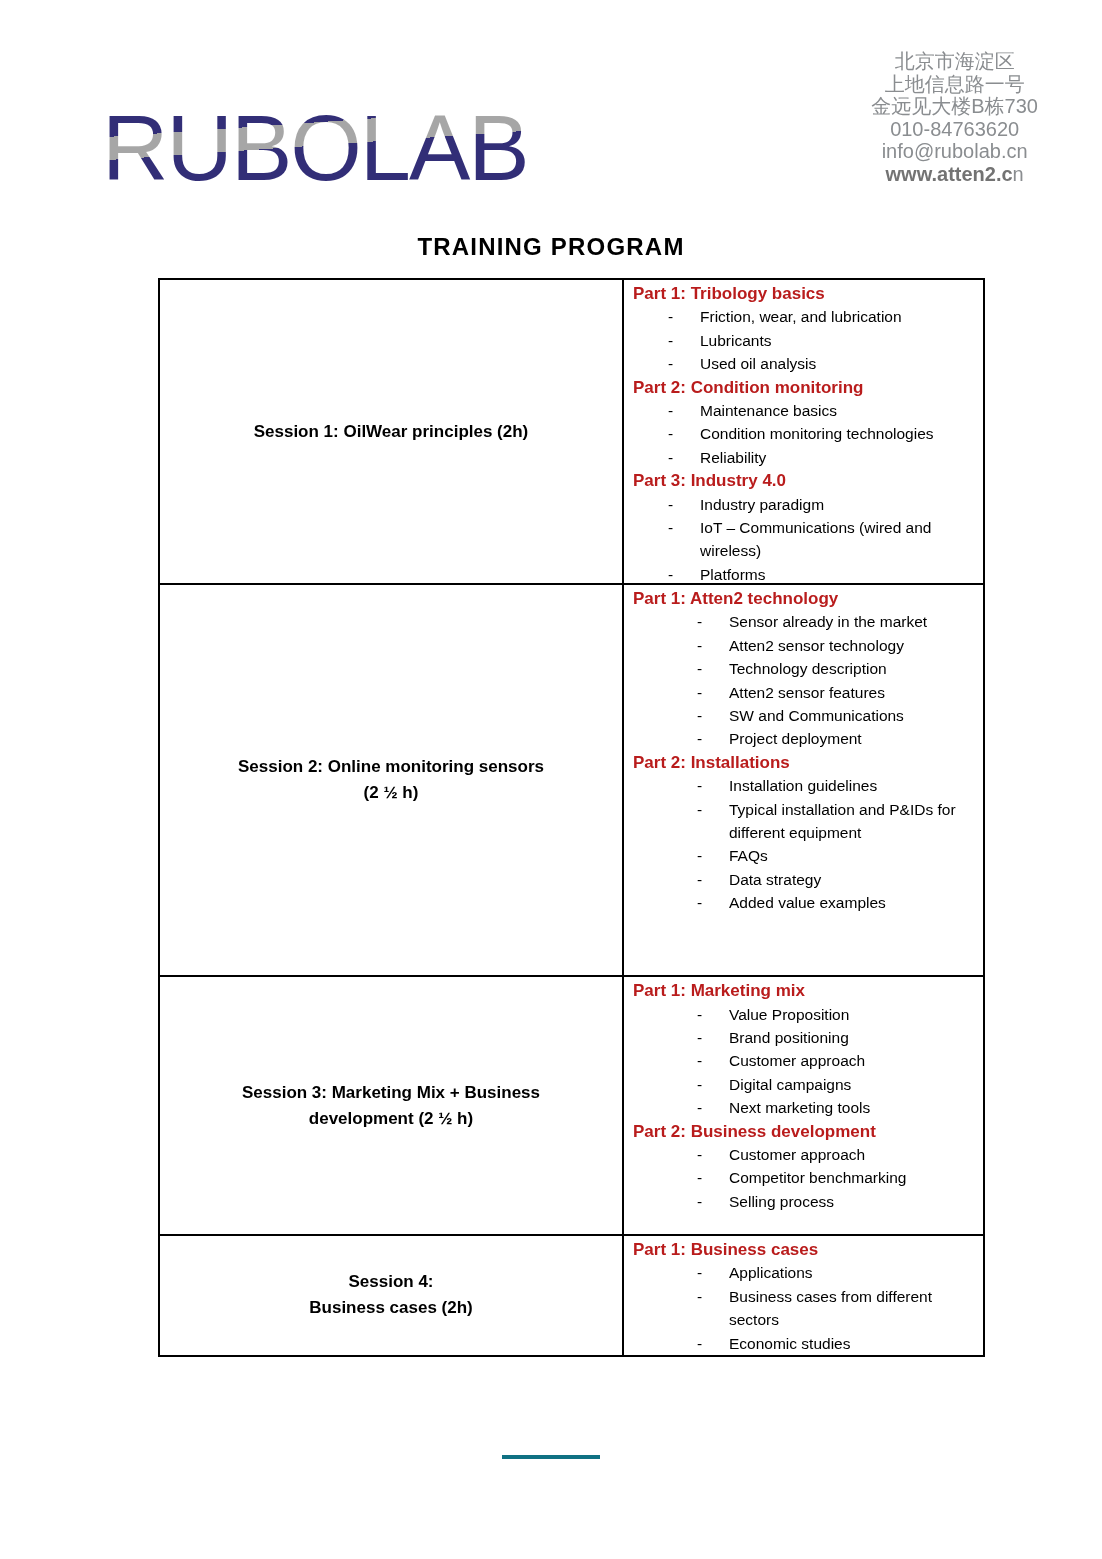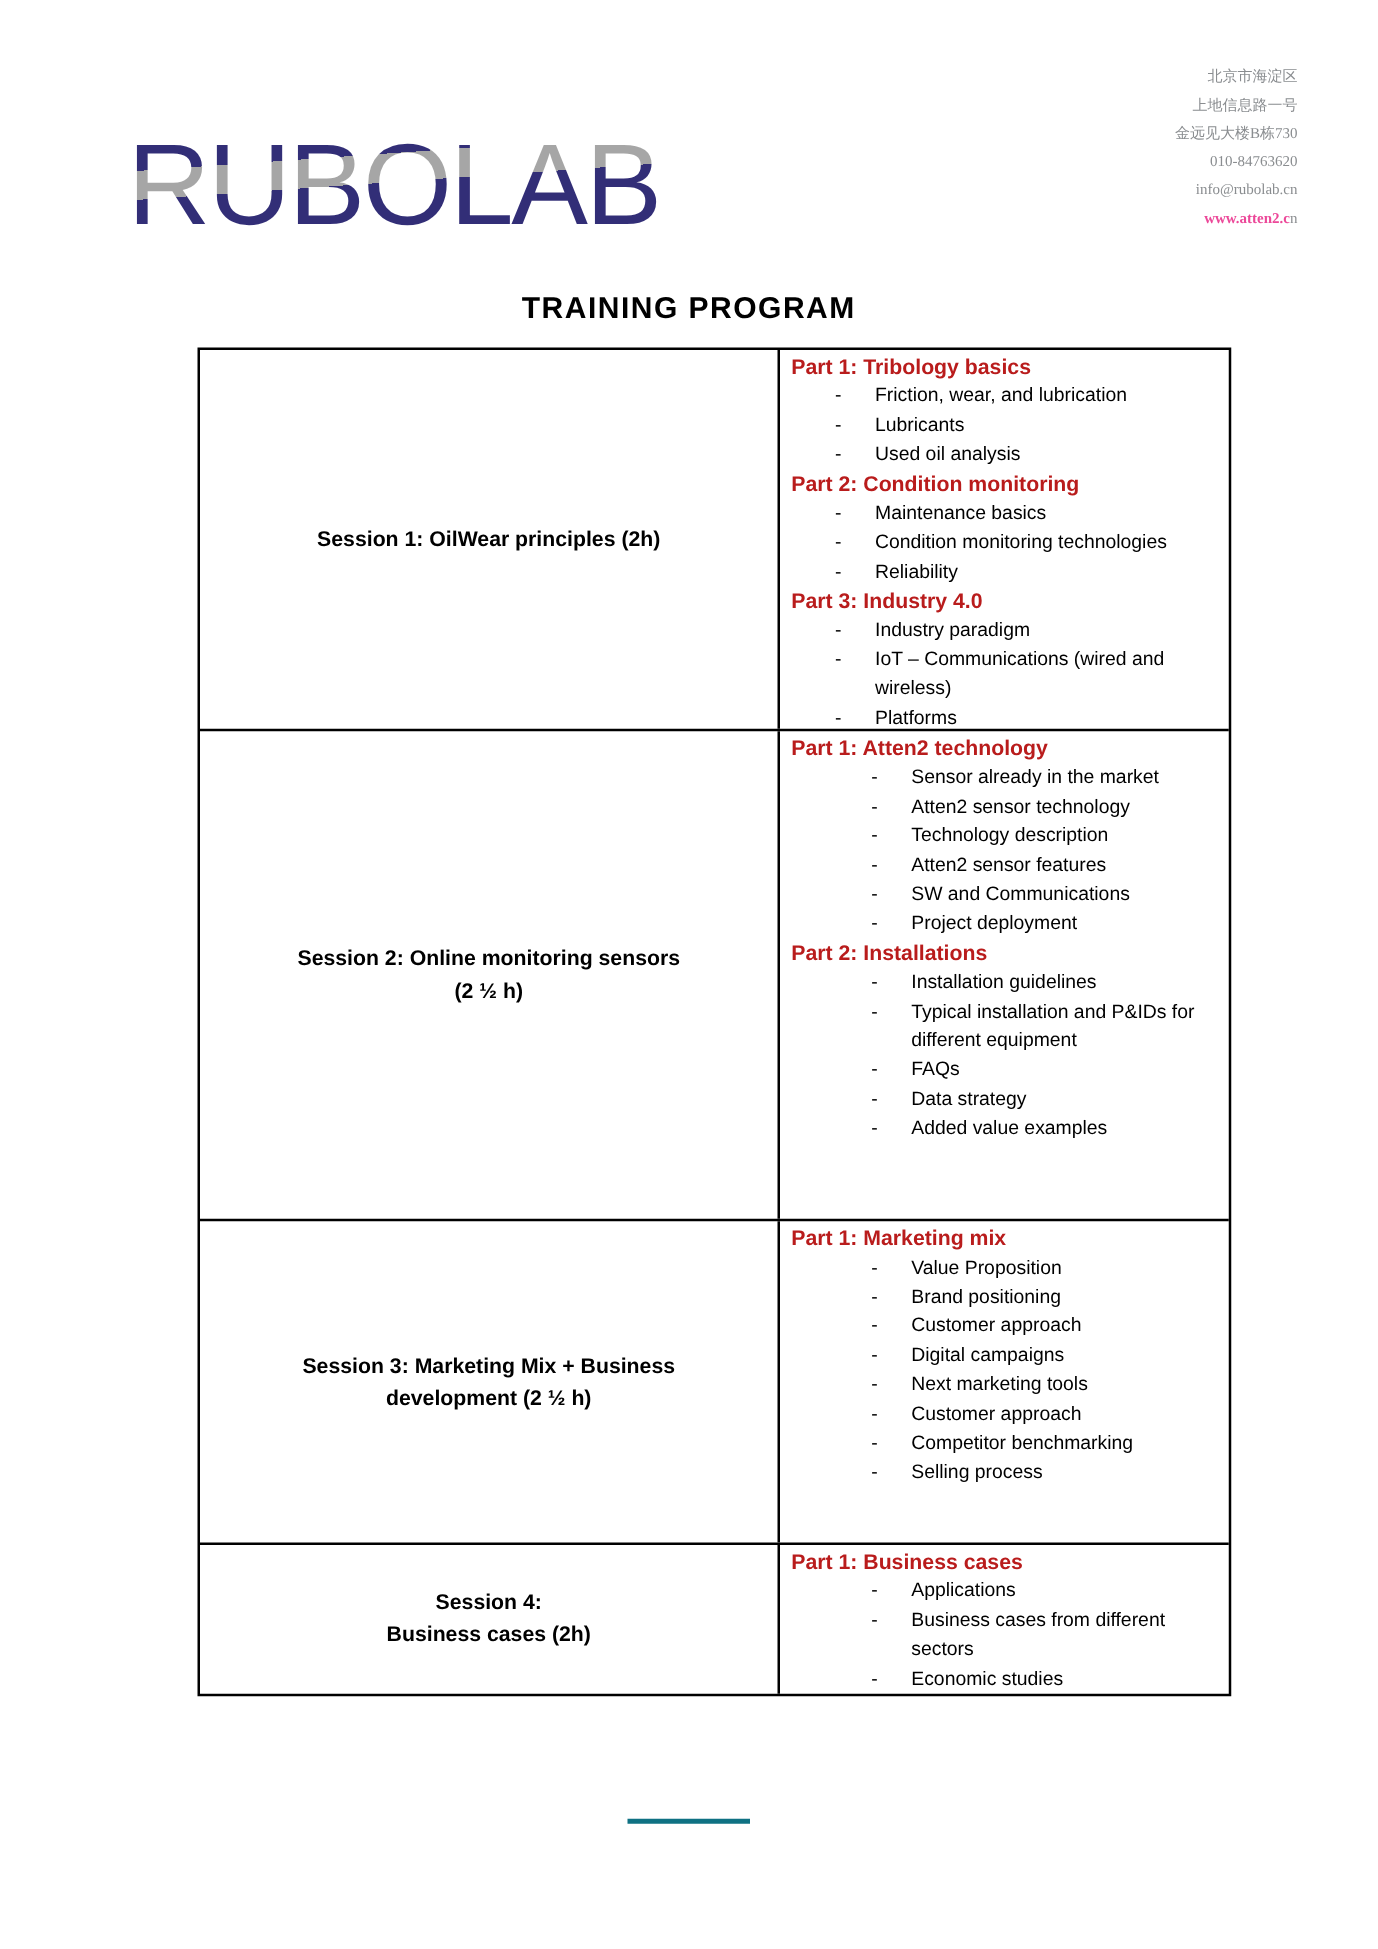--- a/index.html
+++ b/index.html
@@ -6,24 +6,24 @@
   .page{position:relative;width:1102px;height:1559px;background:#ffffff;
         font-family:"Liberation Sans",sans-serif;color:#111;overflow:hidden;}
 
   
   .logo{position:absolute;left:102px;top:102px;
         font-weight:normal;font-size:92px;line-height:92px;letter-spacing:-2px;
         background:linear-gradient(176deg,#322e77 0%,#322e77 29%,#a6a6a6 29%,#a6a6a6 48%,#322e77 48%,#322e77 100%);
         -webkit-background-clip:text;background-clip:text;
         color:#322e77;-webkit-text-fill-color:transparent;}
 
-  .contact{position:absolute;top:50px;right:64px;text-align:right;
-           font-size:12px;line-height:22.5px;color:#8a8d90;font-family:Liberation Serif, serif;}
+  .contact{position:absolute;top:50px;right:64px;text-align:center;
+           font-size:20px;line-height:22.5px;color:#8a8d90;}
   .contact .line{white-space:nowrap;}
-  .website-main{color:#ec4899;font-weight:bold;}
+  .website-main{color:#737373;font-weight:bold;}
   .website-suffix{color:#8a8d90;font-weight:normal;}
 
   
   .doc-title{position:absolute;top:234px;left:0;width:100%;text-align:center;
              font-size:24px;line-height:26px;font-weight:bold;letter-spacing:1.2px;color:#000;}
 
   
   .ttable{position:absolute;left:158px;top:278px;width:827px;height:1079px;
           border:2px solid #000;box-sizing:border-box;display:flex;flex-direction:column;}
   .trow{display:flex;box-sizing:border-box;border-bottom:2px solid #000;}
@@ -117,20 +117,21 @@
         <div class="session-title">Session 3: Marketing Mix + Business
 development (2 ½ h)</div>
       </div>
       <div class="cell-content ind-b">
         <div class="part-heading">Part 1: Marketing mix</div>
         <div class="item">Value Proposition</div>
         <div class="item">Brand positioning</div>
         <div class="item">Customer approach</div>
         <div class="item">Digital campaigns</div>
         <div class="item">Next marketing tools</div>
+        <div class="part-heading">Part 2: Business development</div>
         <div class="item">Customer approach</div>
         <div class="item">Competitor benchmarking</div>
         <div class="item">Selling process</div>
       </div>
     </div>
 
     <div class="trow h4">
       <div class="cell-session">
         <div class="session-title">Session 4:
 Business cases (2h)</div>

